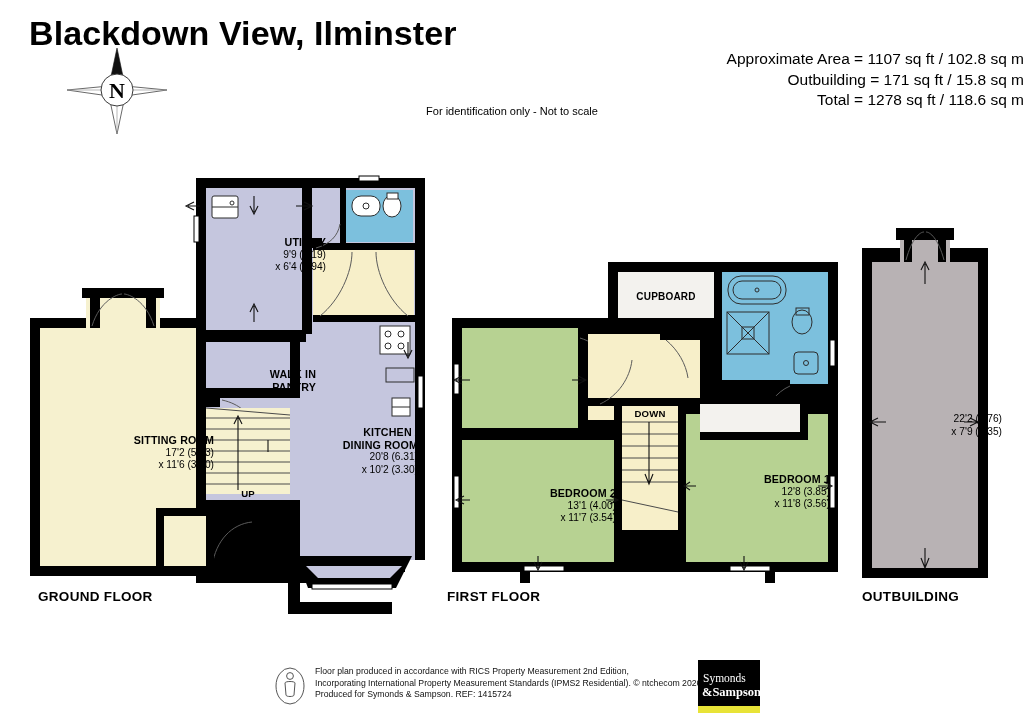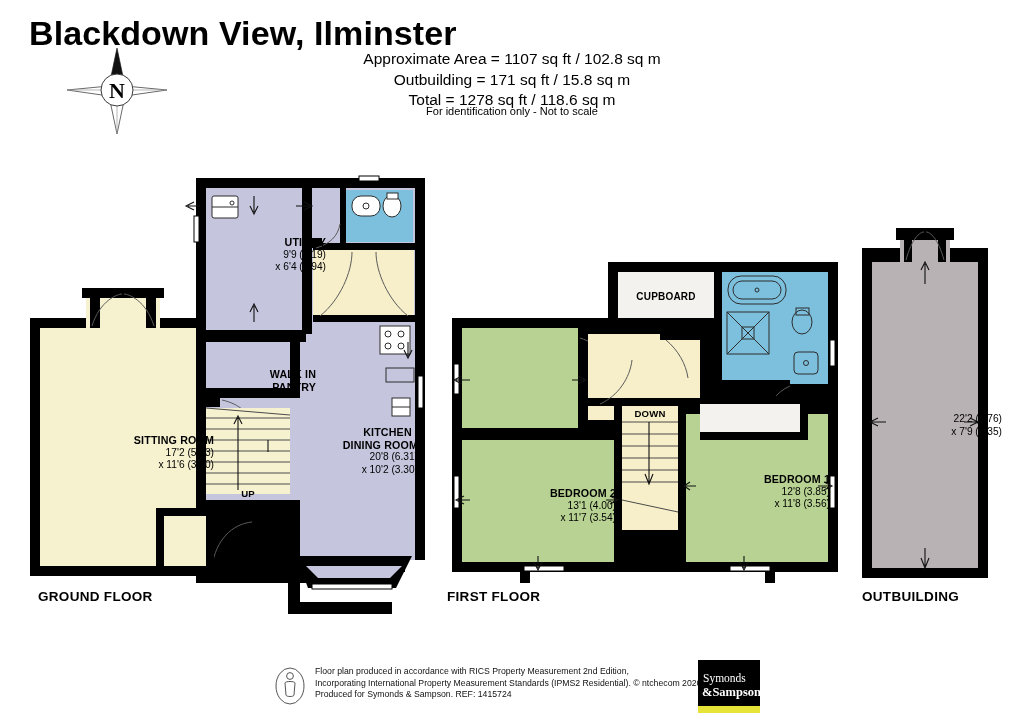--- a/index.html
+++ b/index.html
@@ -9,21 +9,21 @@
     color:#000;position:relative;overflow:hidden;
   }
   .stage{position:absolute;inset:0;}
 
   
   .title{
     position:absolute;left:0;right:0;top:14px;
     font-size:34px;font-weight:bold;letter-spacing:.1px;margin-left:29px;
   }
   .areaLines{
-    position:absolute;left:0;right:0;top:49px;text-align:center;
+    position:absolute;left:0;right:0;top:49px;text-align:right;
     font-size:15.5px;line-height:20.5px;
   }
   .noteLine{
     position:absolute;left:0;right:0;top:105px;text-align:center;
     font-size:11px;
   }
 
   
   .compass{position:absolute;left:62px;top:44px;width:110px;height:92px;}
 

